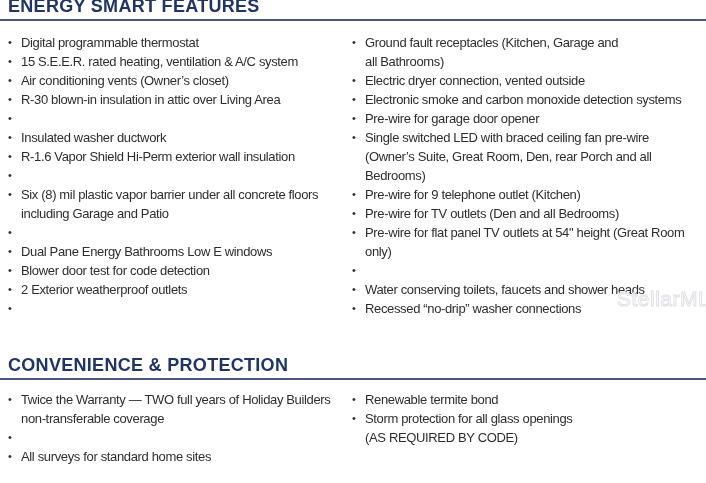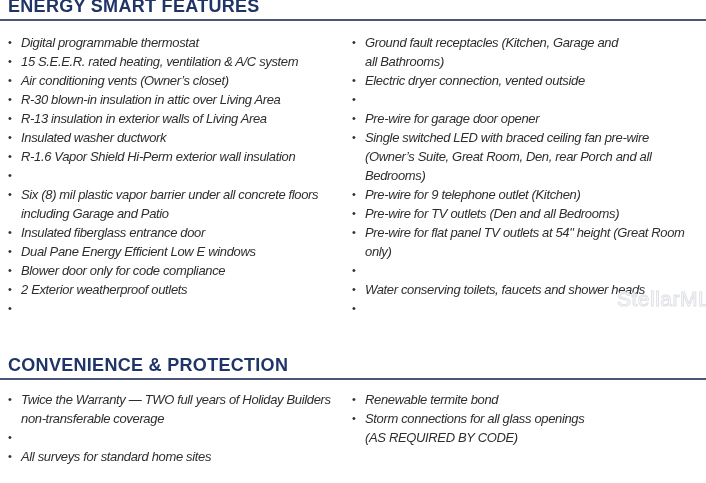--- a/index.html
+++ b/index.html
@@ -51,21 +51,20 @@
     letter-spacing: -0.35px;
   }
   .bullet {
     flex: none;
     width: 13px;
     font-size: 11px;
     line-height: 19px;
   }
   .text {
     white-space: pre;
-    font-style: italic;
   }
 
   .watermark {
     position: absolute;
     left: 617px;
     top: 291px;
     font-size: 21px;
     letter-spacing: 0.5px;
     color: #ffffff;
     -webkit-text-stroke: 1px #dfe1e7;
@@ -94,49 +93,47 @@
           <div class="item">
             <span class="bullet">•</span>
             <span class="text">Air conditioning vents (Owner’s closet)</span>
           </div>
           <div class="item">
             <span class="bullet">•</span>
             <span class="text">R-30 blown-in insulation in attic over Living Area</span>
           </div>
           <div class="item">
             <span class="bullet">•</span>
-            <span class="text">R-13 insulation in exterior walls of Living Area</span>
           </div>
           <div class="item">
             <span class="bullet">•</span>
             <span class="text">Insulated washer ductwork</span>
           </div>
           <div class="item">
             <span class="bullet">•</span>
             <span class="text">R-1.6 Vapor Shield Hi-Perm exterior wall insulation</span>
           </div>
           <div class="item">
             <span class="bullet">•</span>
           </div>
           <div class="item">
             <span class="bullet">•</span>
             <span class="text">Six (8) mil plastic vapor barrier under all concrete floors
 including Garage and Patio</span>
           </div>
           <div class="item">
             <span class="bullet">•</span>
-            <span class="text">Insulated fiberglass entrance door</span>
-          </div>
-          <div class="item">
-            <span class="bullet">•</span>
-            <span class="text">Dual Pane Energy Efficient Low E windows</span>
-          </div>
-          <div class="item">
-            <span class="bullet">•</span>
-            <span class="text">Blower door only for code compliance</span>
+          </div>
+          <div class="item">
+            <span class="bullet">•</span>
+            <span class="text">Dual Pane Energy Bathrooms Low E windows</span>
+          </div>
+          <div class="item">
+            <span class="bullet">•</span>
+            <span class="text">Blower door test for code detection</span>
           </div>
           <div class="item">
             <span class="bullet">•</span>
             <span class="text">2 Exterior weatherproof outlets</span>
           </div>
           <div class="item">
             <span class="bullet">•</span>
           </div>
         </div>
         <div class="col">
@@ -144,20 +141,21 @@
             <span class="bullet">•</span>
             <span class="text">Ground fault receptacles (Kitchen, Garage and
 all Bathrooms)</span>
           </div>
           <div class="item">
             <span class="bullet">•</span>
             <span class="text">Electric dryer connection, vented outside</span>
           </div>
           <div class="item">
             <span class="bullet">•</span>
+            <span class="text">Electronic smoke and carbon monoxide detection systems</span>
           </div>
           <div class="item">
             <span class="bullet">•</span>
             <span class="text">Pre-wire for garage door opener</span>
           </div>
           <div class="item">
             <span class="bullet">•</span>
             <span class="text">Single switched LED with braced ceiling fan pre-wire
 (Owner’s Suite, Great Room, Den, rear Porch and all
 Bedrooms)</span>
@@ -177,20 +175,21 @@
           </div>
           <div class="item">
             <span class="bullet">•</span>
           </div>
           <div class="item">
             <span class="bullet">•</span>
             <span class="text">Water conserving toilets, faucets and shower heads</span>
           </div>
           <div class="item">
             <span class="bullet">•</span>
+            <span class="text">Recessed “no-drip” washer connections</span>
           </div>
         </div>
       </div>
   </div>
 
   <div class="section section-convenience">
     <div class="section-title">CONVENIENCE &amp; PROTECTION</div>
     <div class="rule"></div>
     <div class="columns">
         <div class="col">
@@ -207,21 +206,21 @@
             <span class="text">All surveys for standard home sites</span>
           </div>
         </div>
         <div class="col">
           <div class="item">
             <span class="bullet">•</span>
             <span class="text">Renewable termite bond</span>
           </div>
           <div class="item">
             <span class="bullet">•</span>
-            <span class="text">Storm connections for all glass openings
+            <span class="text">Storm protection for all glass openings
 (AS REQUIRED BY CODE)</span>
           </div>
         </div>
       </div>
   </div>
 
   <div class="watermark">StellarMLS</div>
 
 </div>
 

